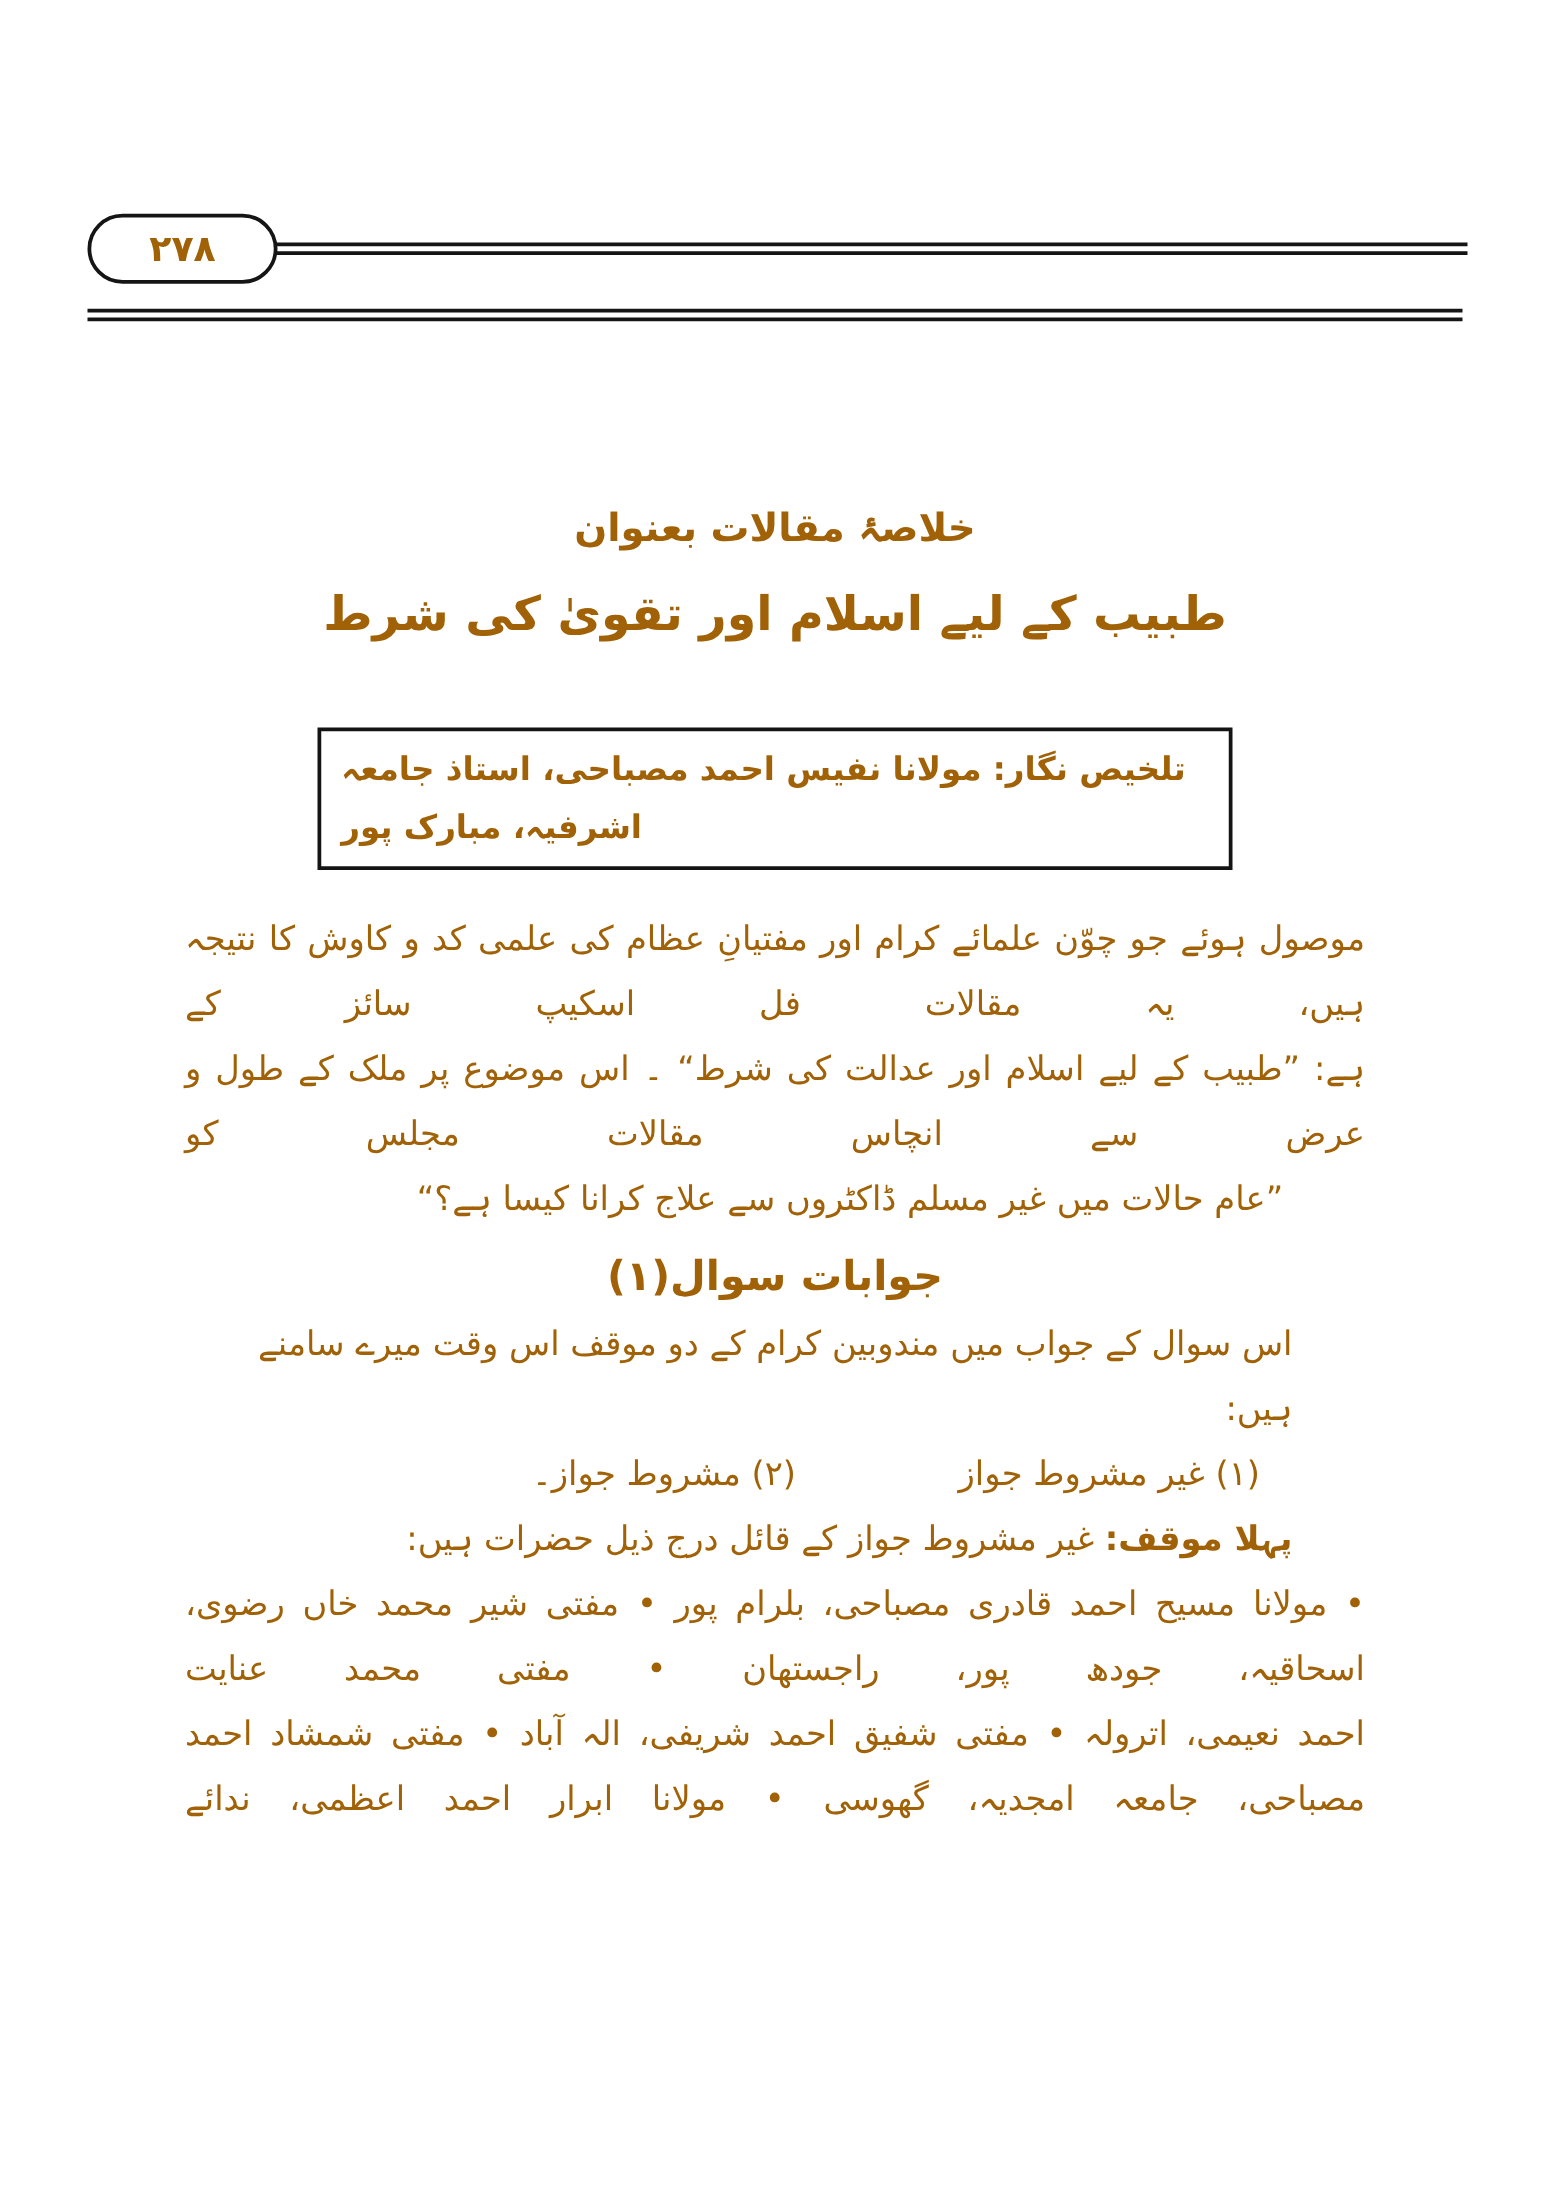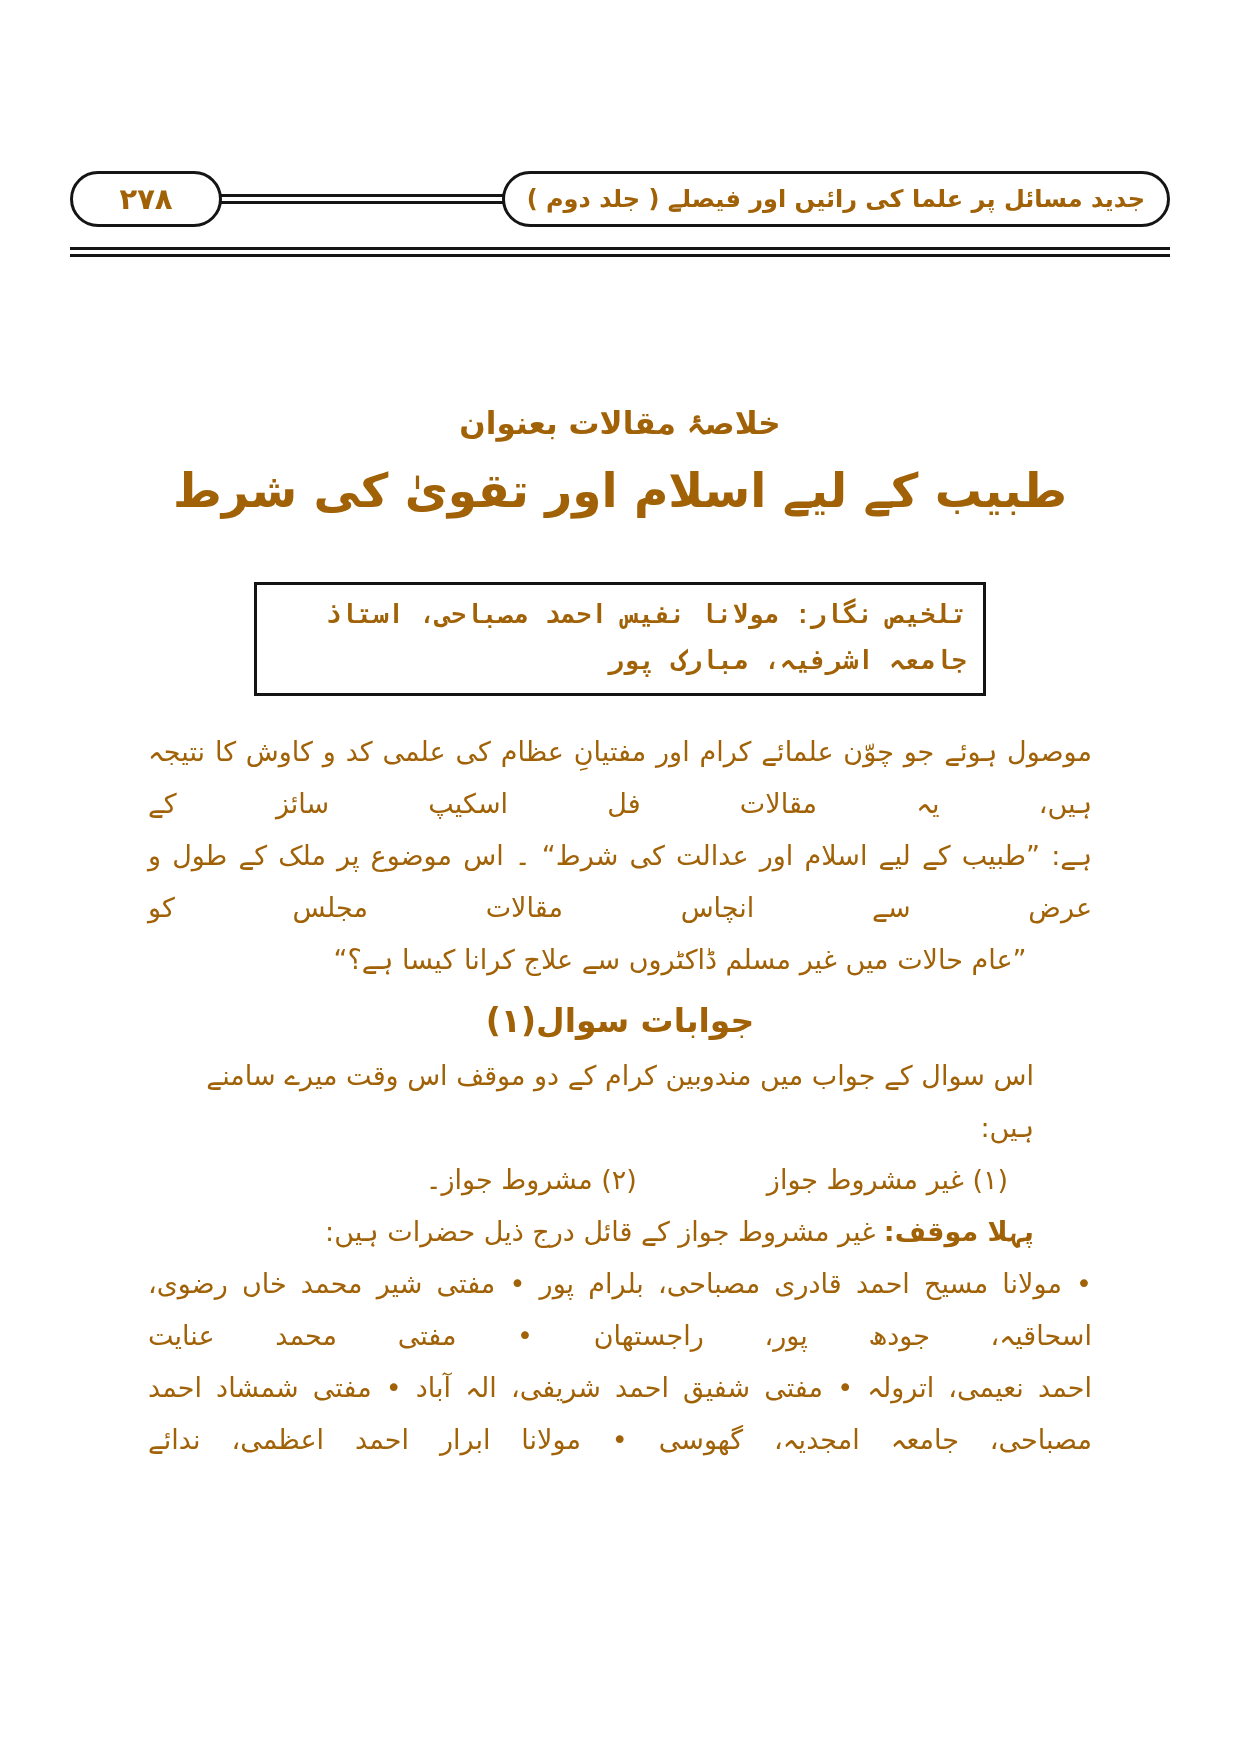--- a/index.html
+++ b/index.html
@@ -30,24 +30,24 @@
     position:absolute; top:247px; left:70px; right:70px; height:10px;
     border-top:3px solid #151515; border-bottom:3px solid #151515;
   }
 
   
   .content {
     position:absolute; top:400px; left:148px; width:944px;
     direction:rtl; font-size:27px; line-height:52px; text-align:right;
   }
   .kicker { text-align:center; font-size:31px; font-weight:bold; line-height:46px; }
-  .main-title { text-align:center; font-size:47px; font-weight:bold; line-height:78px; margin-top:6px; }
+  .main-title { text-align:center; font-size:38px; font-weight:bold; line-height:78px; margin-top:6px; }
   .byline-box {
     border:3px solid #141414; width:732px; margin:52px auto 0;
-    padding:8px 16px; text-align:right; font-size:26px; font-weight:bold; line-height:46px;font-family:Liberation Mono, monospace;
+    padding:8px 16px; text-align:left; font-size:26px; font-weight:bold; line-height:46px;
   }
   .para { margin-top:30px; }
   .line { text-align:justify; text-align-last:justify; }
   .line.no-just { text-align:right; text-align-last:right; }
   .indent { padding-right:26px; }
   .indent-lg { padding-right:58px; }
   .bold { font-weight:bold; }
   .question-line { text-align:center; text-align-last:center; padding-left:120px; }
   .section-heading { text-align:left; text-align-last:center; font-size:33px; font-weight:bold; line-height:58px; margin-top:6px; }
   .options-row { display:flex; direction:rtl; padding-right:84px; gap:130px; }
@@ -56,23 +56,20 @@
 </head>
 <body>
 
 <div class="page">
 
   <div class="header-row">
     <div class="capsule page-num">
       <span>۲۷۸</span>
     </div>
     <div class="connector"></div>
-    <div class="capsule book-title">
-      <span>جدید مسائل پر علما کی رائیں اور فیصلے ( جلد دوم )</span>
-    </div>
   </div>
   <div class="top-rule"></div>
 
   <div class="content">
 
     <div class="kicker">خلاصۂ مقالات بعنوان</div>
     <div class="main-title">طبیب کے لیے اسلام اور تقویٰ کی شرط</div>
     <div class="byline-box">
       <span>تلخیص نگار: مولانا نفیس احمد مصباحی، استاذ جامعہ اشرفیہ، مبارک پور</span>
     </div>

